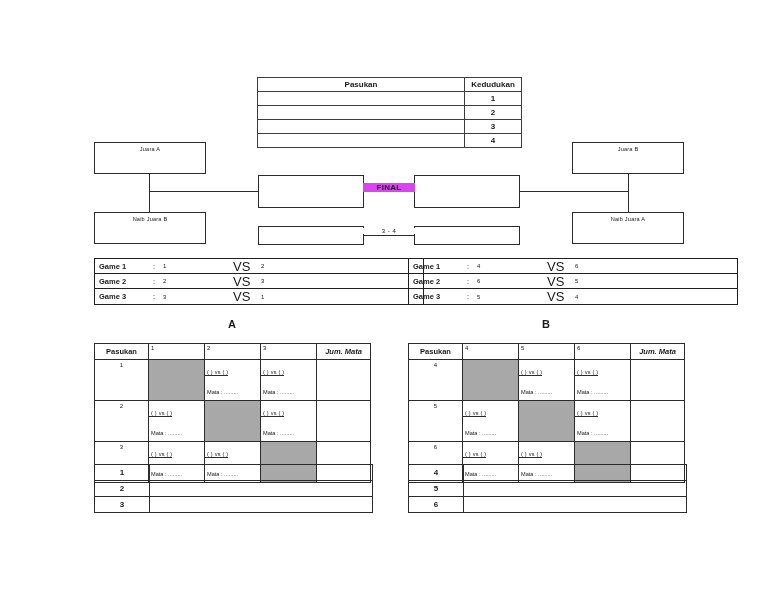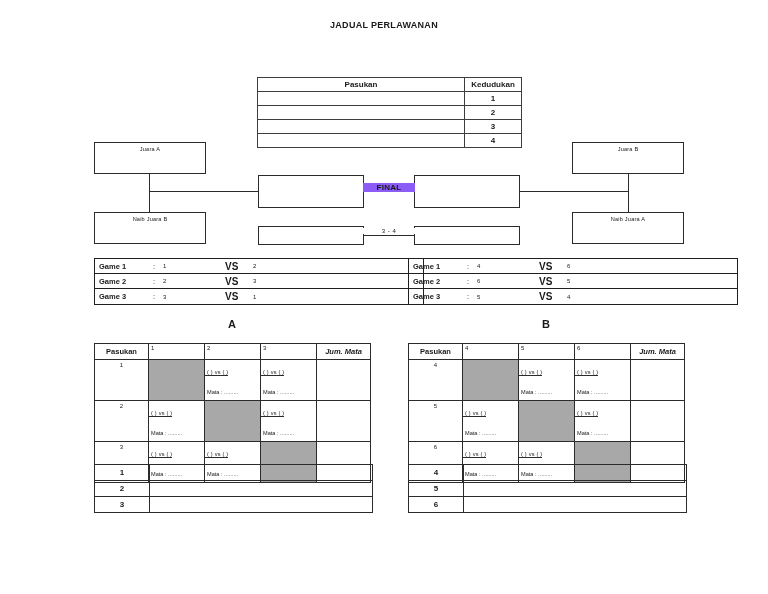--- a/index.html
+++ b/index.html
@@ -81,21 +81,21 @@
   #h-right  { left: 519px; top: 191px; width: 110px; }
 
   #h-final  { left: 363px; top: 191px; width: 52px; }
   #h-third  { left: 363px; top: 235px; width: 52px; }
 
   #lbl-final {
     left: 363px; top: 183px; width: 52px;
     text-align: center;
     font-size: 8px;
     font-weight: bold;
-    background: #8b5cf6;
+    background: #d946ef;
     letter-spacing: 0.3px;
   }
   #lbl-third {
     left: 363px; top: 228px; width: 52px;
     text-align: center;
     font-size: 6px;
     background: #fff;
     letter-spacing: 0.5px;
   }
 
@@ -117,21 +117,21 @@
     font-size: 7.5px;
   }
   .gamebox .row:last-child { border-bottom: none; }
   .gamebox .g-name {
     width: 54px;
     padding-left: 4px;
     font-weight: bold;
   }
   .gamebox .g-colon { width: 10px; }
   .gamebox .g-home  { width: 62px; font-size: 6px; }
-  .gamebox .g-vs    { width: 28px; font-weight: bold; font-size: 10px; }
+  .gamebox .g-vs    { width: 28px; font-weight: normal; font-size: 13px; margin-left: 8px; }
   .gamebox .g-away  { font-size: 6px; }
 
   
   .group-letter {
     top: 318px;
     font-size: 11px;
     font-weight: bold;
     width: 40px;
     text-align: center;
   }
@@ -215,21 +215,20 @@
     text-align: center;
     line-height: 15px;
   }
   .ranktable .r-num  { width: 54px; }
   .ranktable .r-name { width: 222px; }
 </style>
 </head>
 <body>
 
 <div id="title-block" class="abs">
-  <div class="line">JADUAL PERLAWANAN</div>
 </div>
 
 <table id="standings" class="abs">
   <thead>
     <tr>
       <th class="col-team">Pasukan</th>
       <th class="col-rank">Kedudukan</th>
     </tr>
   </thead>
   <tbody>

